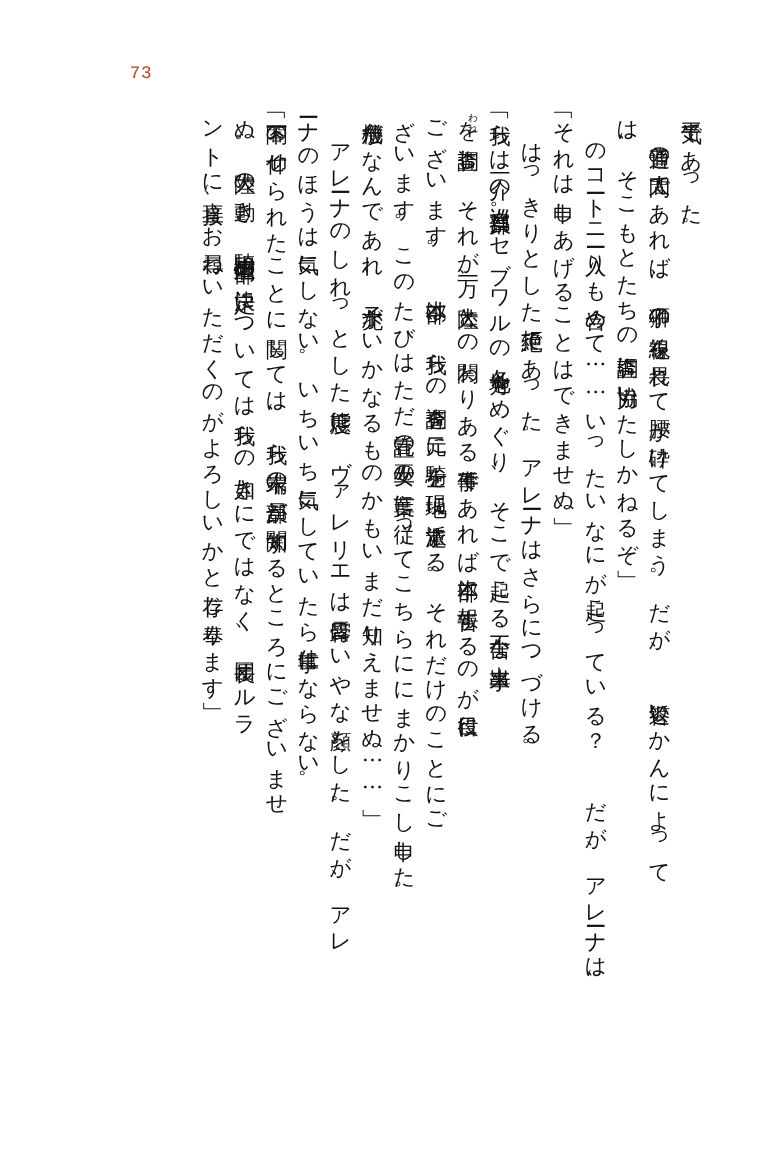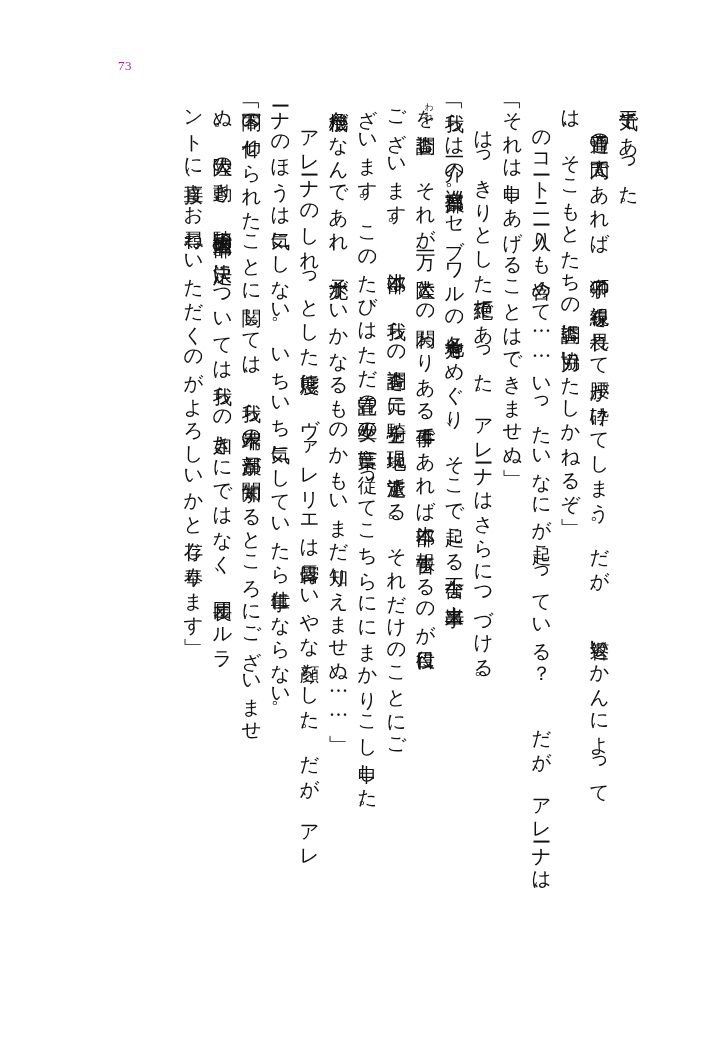--- a/index.html
+++ b/index.html
@@ -23,24 +23,24 @@
     width: 703px;
     height: 1050px;
     background: #ffffff;
   }
 
   
   #page-number {
     position: absolute;
     left: 118px;
     top: 58px;
-    font-size: 13px;
+    font-size: 16px;
     letter-spacing: 0.5px;
-    color: #a21caf;
-    font-family: Liberation Serif, serif;
+    color: #c2410c;
+    font-family: Liberation Mono, monospace;
   }
 
   
   #text-block {
     position: absolute;
     left: 78px;
     top: 96px;
     width: 560px;
     height: 860px;
     display: flex;

